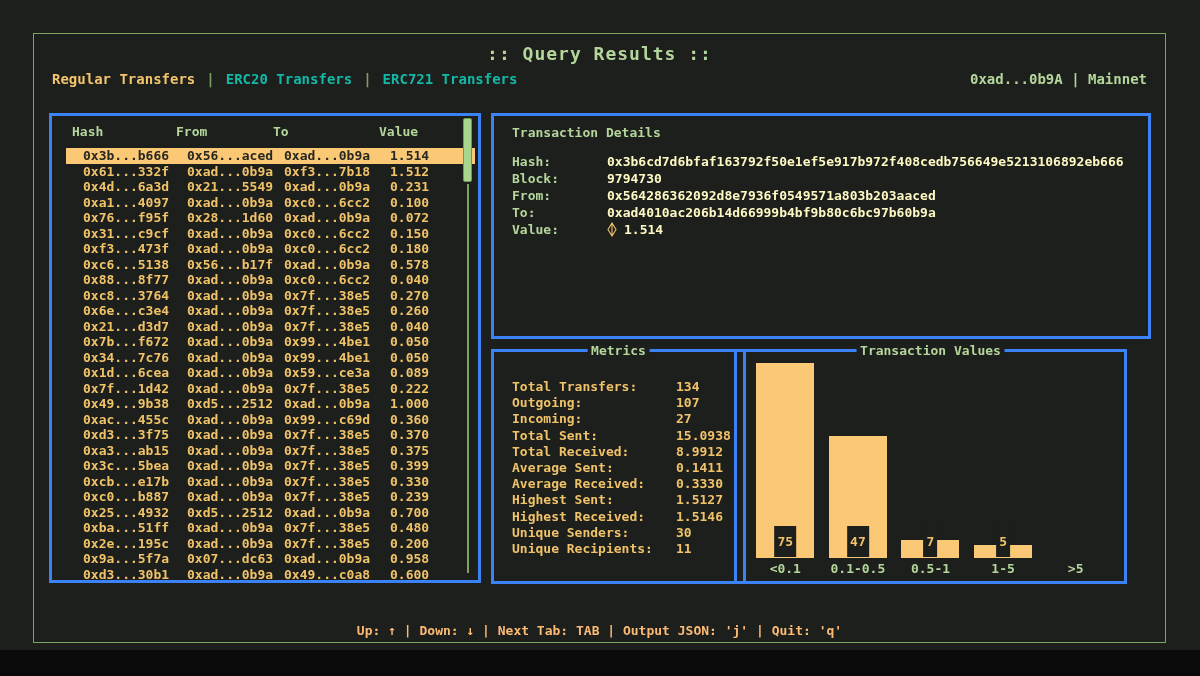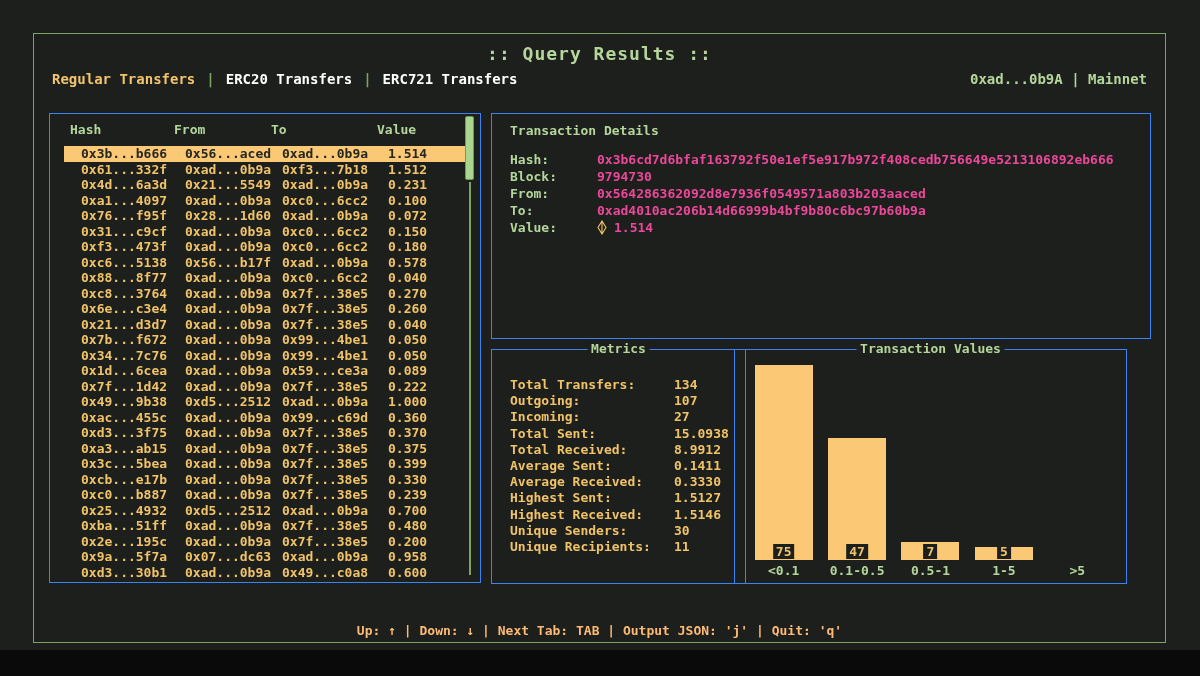--- a/index.html
+++ b/index.html
@@ -14,26 +14,26 @@
     position:absolute; left:33px; top:33px; width:1133px; height:610px;
     border:1px solid #7ca35f;
   }
   .window-title {
     position:absolute; top:9px; left:0; right:0; text-align:center;
     color:#b5d69b; font-size:18px; letter-spacing:1px;
   }
   
   .tabbar { position:absolute; top:37px; left:18px; right:18px; display:flex; align-items:center; }
   .tabs { display:flex; align-items:center; }
-  .tab { font-size:14px; color:#ffffff; cursor:default; }
+  .tab { font-size:14px; color:#14b8a6; cursor:default; }
   .tab.active { color:#f2c46c; }
   .tab-sep { color:#7ca35f; margin:0 11px; font-size:14px; }
   .account { margin-left:auto; color:#b5d69b; font-size:14px; }
 
-  .panel { position:absolute; border:1px solid #3b82f6; }
+  .panel { position:absolute; border:3px solid #3b82f6; }
   .left-panel  { left:15px;  top:79px;  width:432px; height:470px; }
   .details-panel { left:457px; top:79px;  width:660px; height:226px; }
   .metrics-panel { left:457px; top:315px; width:255px; height:235px; }
   .chart-panel   { left:700px; top:315px; width:393px; height:235px; }
 
   .panel-title {
     position:absolute; top:-9px; left:50%; transform:translateX(-50%);
     background:#1d1f1d; padding:0 4px; color:#b5d69b; font-size:13px; white-space:nowrap;
   }
 
@@ -52,35 +52,35 @@
     position:absolute; top:0; left:0; width:9px; height:64px;
     background:#a8d68c; border:1px solid #6f9b52; border-radius:2px;
   }
   .scroll-track { position:absolute; top:66px; bottom:0; left:4px; width:2px; background:#7ca35f; }
 
   
   .dtitle { position:absolute; top:9px; left:18px; color:#b5d69b; font-size:13px; }
   .dfields { position:absolute; top:37px; left:18px; right:10px; }
   .drow { height:17px; display:flex; font-size:13px; line-height:17px; }
   .dlabel { width:87px; color:#b5d69b; flex:none; }
-  .dvalue { color:#ec4899; display:flex; align-items:center; gap:7px; white-space:pre; }
+  .dvalue { color:#fef9c3; display:flex; align-items:center; gap:7px; white-space:pre;margin-left:8px; }
   .eth-icon { display:inline-block; width:10px; height:15px; }
 
   
   .mrows { position:absolute; top:27px; left:18px; right:8px; }
   .mrow { height:16.2px; display:flex; font-size:13px; line-height:16.2px; color:#f1c368; }
   .mlabel { width:164px; flex:none; }
 
   
   .chart { position:absolute; left:12px; right:12px; top:17px; bottom:23px; display:flex; align-items:flex-end; }
   .chart-slot { width:20%; height:100%; position:relative; display:flex; align-items:flex-end; justify-content:center; }
   .bar { width:58px; background:#fbc876; position:relative; }
   .bar-label {
     position:absolute; bottom:1px; left:50%; transform:translateX(-50%);
-    background:#1d1f1d; color:#f1c368; font-size:13px; line-height:15px; padding:0 3px;
+    background:#1d1f1d; color:#f1c368; font-size:13px; line-height:15px; padding:8px 3px;
   }
   .chart-xlabels { position:absolute; left:12px; right:12px; bottom:5px; display:flex; }
   .chart-xlabel { width:20%; text-align:center; color:#b5d69b; font-size:13px; }
 
   .help { position:absolute; bottom:4px; left:0; right:0; text-align:center; color:#fdba74; font-size:13px; }
 
   .bottom-strip { position:absolute; left:0; bottom:0; width:1200px; height:26px; background:#0a0a0a; }
 </style>
 </head>
 <body>

